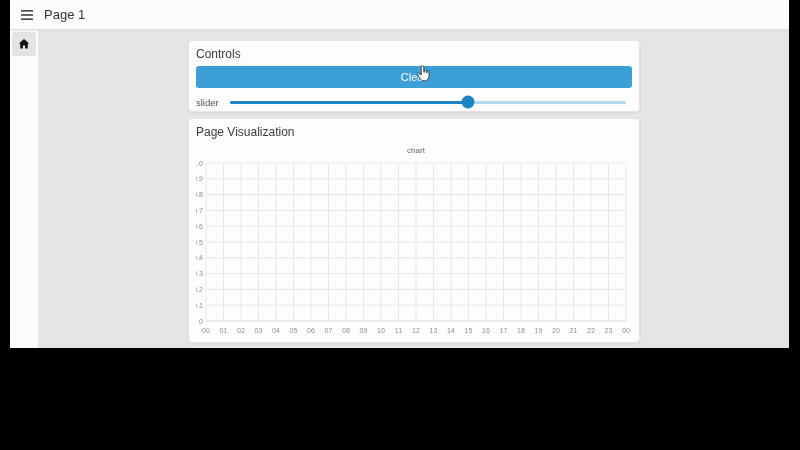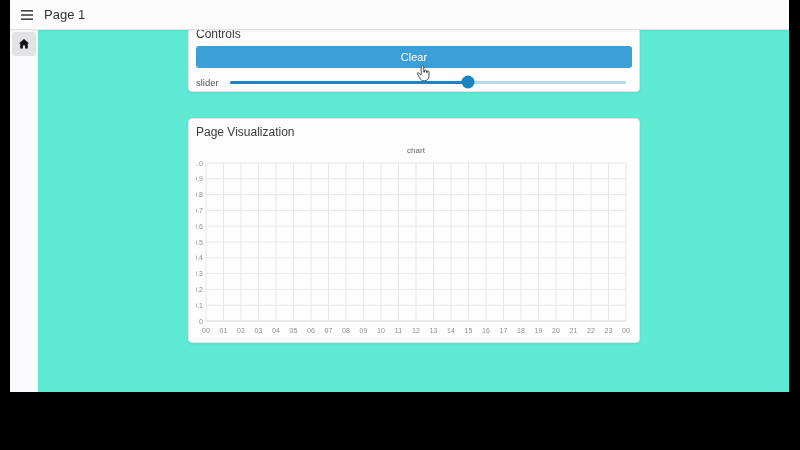--- a/index.html
+++ b/index.html
@@ -3,22 +3,22 @@
 <meta charset="utf-8">
 <style>
   html,body{margin:0;padding:0;}
   body{
     width:800px;height:450px;position:relative;overflow:hidden;
     background:#000;
     font-family:"Liberation Sans", sans-serif;
     -webkit-font-smoothing:antialiased;
   }
   .app{
-    position:absolute;left:10px;top:0;width:779px;height:392px;
-    background:#5eead4;overflow:hidden;
+    position:absolute;left:10px;top:0;width:779px;height:348px;
+    background:#e5e5e5;overflow:hidden;
   }
   
   .header{
     position:absolute;left:0;top:0;right:0;height:29px;
     background:#fcfcfd;border-bottom:1px solid #e2e2e5;
     box-shadow:0 1px 2px rgba(0,0,0,.06);
     display:flex;align-items:center;z-index:3;
   }
   .hamburger{margin-left:11px;width:12px;height:10px;display:block;cursor:pointer;}
   .header-title{margin-left:11px;font-size:13px;font-weight:500;color:#333;}
@@ -33,21 +33,21 @@
     cursor:pointer;
   }
   
   .card{
     position:absolute;left:178px;width:452px;box-sizing:border-box;
     background:#fdfdfe;border:1px solid #e4e4e7;border-radius:4px;
     box-shadow:0 1px 3px rgba(0,0,0,.07);
     padding:6px 7px;
   }
   .card-title{font-size:12px;color:#3c3c3c;line-height:14px;}
-  .card-controls{top:20px;height:72px;}
+  .card-controls{top:40px;height:72px;}
   .card-viz{top:118px;height:225px;}
   .clear-btn{
     display:block;width:100%;height:22px;margin-top:5px;
     background:#3d9fd8;border:none;border-radius:3px;
     color:#fff;font-size:11px;font-family:inherit;cursor:pointer;
     line-height:22px;text-align:center;padding:0;
   }
   .slider-row{display:flex;align-items:center;margin-top:7px;height:14px;}
   .slider-label{font-size:9.5px;color:#555;width:34px;flex:none;}
   .slider-track{

